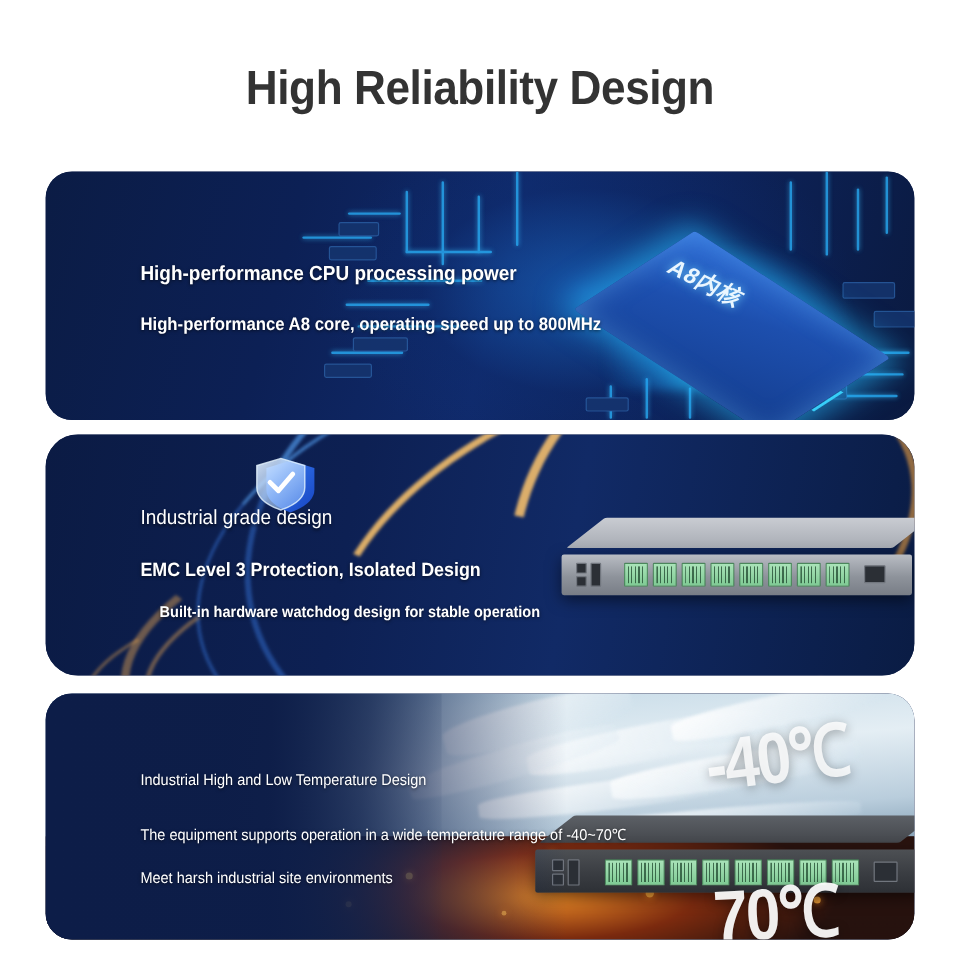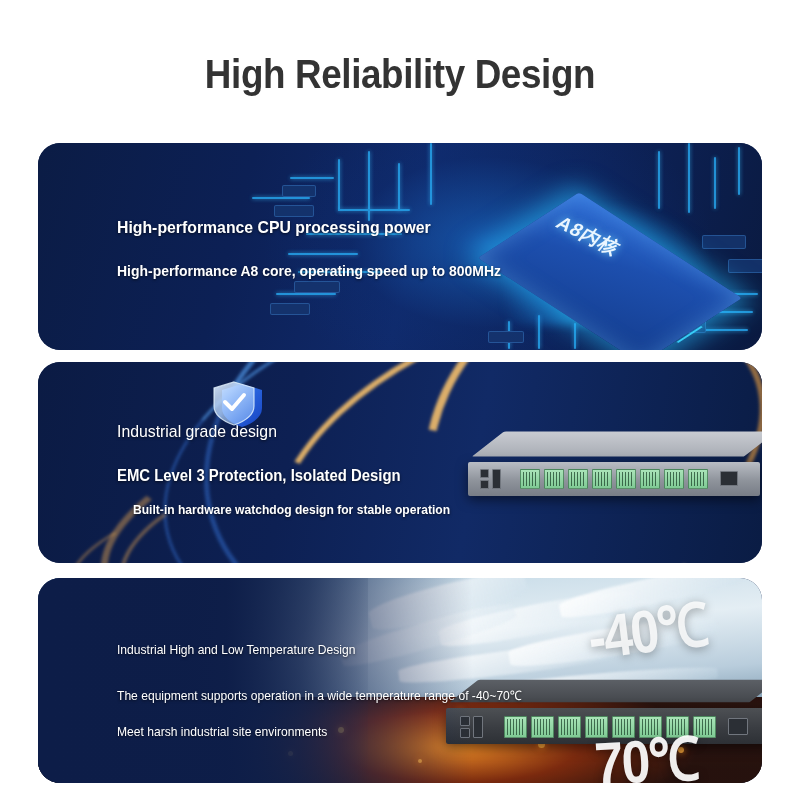--- a/index.html
+++ b/index.html
@@ -38,21 +38,21 @@
   .panel {
     position: absolute;
     left: 38px;
     width: 724px;
     border-radius: 22px;
     overflow: hidden;
     background: #0d1d48;
   }
 
   #panel-1 { top: 143px;  height: 207px; }
-  #panel-2 { top: 362px;  height: 201px; }
+  #panel-2 { top: 362px;  height: 201px; border-radius: 27px; }
   #panel-3 { top: 578px;  height: 205px; }
 
   .panel-art {
     position: absolute;
     inset: 0;
     overflow: hidden;
   }
 
   .panel-copy {
     position: absolute;

